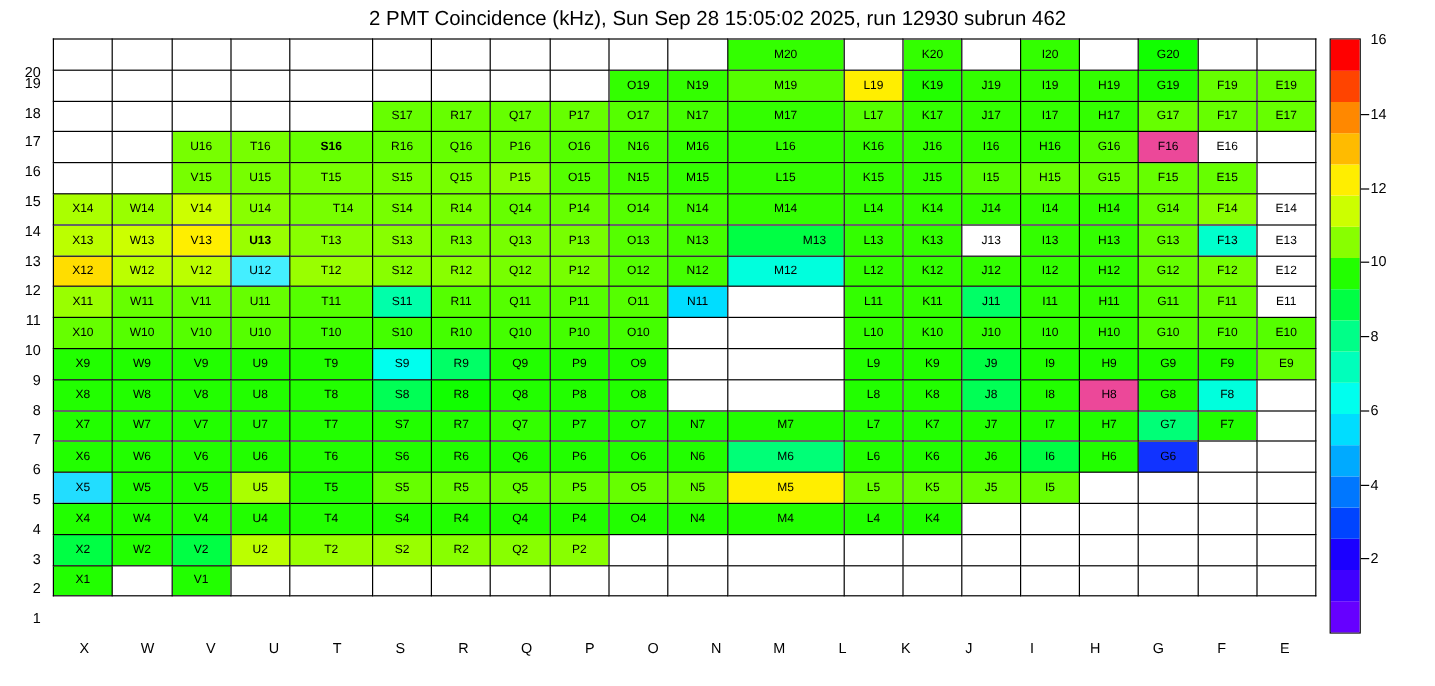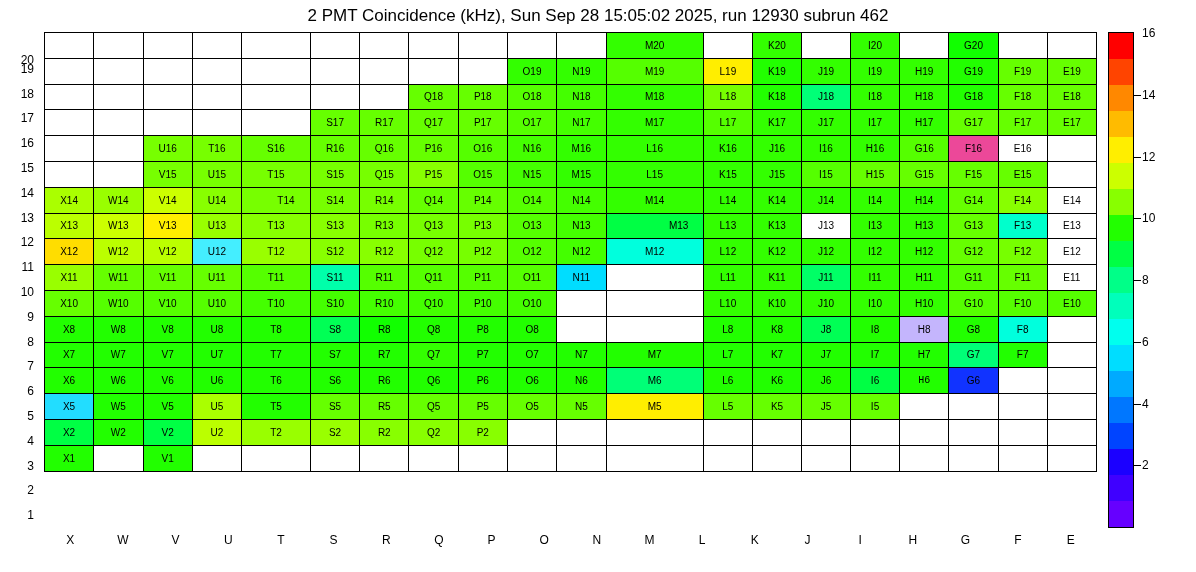--- a/index.html
+++ b/index.html
@@ -202,42 +202,20 @@
             <td style="background: rgb(34, 255, 0);">G19</td>
             <td style="background: rgb(102, 255, 0);">F19</td>
             <td style="background: rgb(102, 255, 0);">E19</td>
           </tr>
           <tr>
             <td class="empty"></td>
             <td class="empty"></td>
             <td class="empty"></td>
             <td class="empty"></td>
             <td class="empty"></td>
-            <td class="empty"></td>
-            <td class="empty"></td>
-            <td style="background: rgb(102, 255, 0);">Q18</td>
-            <td style="background: rgb(102, 255, 0);">P18</td>
-            <td style="background: rgb(85, 255, 0);">O18</td>
-            <td style="background: rgb(68, 255, 0);">N18</td>
-            <td style="background: rgb(51, 255, 0);">M18</td>
-            <td style="background: rgb(119, 255, 0);">L18</td>
-            <td style="background: rgb(34, 255, 0);">K18</td>
-            <td style="background: rgb(0, 255, 119);">J18</td>
-            <td style="background: rgb(51, 255, 0);">I18</td>
-            <td style="background: rgb(51, 255, 0);">H18</td>
-            <td style="background: rgb(34, 255, 0);">G18</td>
-            <td style="background: rgb(102, 255, 0);">F18</td>
-            <td style="background: rgb(102, 255, 0);">E18</td>
-          </tr>
-          <tr>
-            <td class="empty"></td>
-            <td class="empty"></td>
-            <td class="empty"></td>
-            <td class="empty"></td>
-            <td class="empty"></td>
             <td style="background: rgb(102, 255, 0);">S17</td>
             <td style="background: rgb(102, 255, 0);">R17</td>
             <td style="background: rgb(102, 255, 0);">Q17</td>
             <td style="background: rgb(102, 255, 0);">P17</td>
             <td style="background: rgb(85, 255, 0);">O17</td>
             <td style="background: rgb(68, 255, 0);">N17</td>
             <td style="background: rgb(51, 255, 0);">M17</td>
             <td style="background: rgb(85, 255, 0);">L17</td>
             <td style="background: rgb(51, 255, 0);">K17</td>
             <td style="background: rgb(51, 255, 0);">J17</td>
@@ -245,21 +223,21 @@
             <td style="background: rgb(51, 255, 0);">H17</td>
             <td style="background: rgb(102, 255, 0);">G17</td>
             <td style="background: rgb(102, 255, 0);">F17</td>
             <td style="background: rgb(102, 255, 0);">E17</td>
           </tr>
           <tr>
             <td class="empty"></td>
             <td class="empty"></td>
             <td style="background: rgb(119, 255, 0);">U16</td>
             <td style="background: rgb(119, 255, 0);">T16</td>
-            <td style="background: rgb(102, 255, 0);">S16</td>
+            <td style="background: rgb(102, 255, 0); font-weight: bold;">S16</td>
             <td style="background: rgb(102, 255, 0);">R16</td>
             <td style="background: rgb(102, 255, 0);">Q16</td>
             <td style="background: rgb(102, 255, 0);">P16</td>
             <td style="background: rgb(85, 255, 0);">O16</td>
             <td style="background: rgb(68, 255, 0);">N16</td>
             <td style="background: rgb(51, 255, 0);">M16</td>
             <td style="background: rgb(51, 255, 0);">L16</td>
             <td style="background: rgb(51, 255, 0);">K16</td>
             <td style="background: rgb(51, 255, 0);">J16</td>
             <td style="background: rgb(51, 255, 0);">I16</td>
@@ -310,21 +288,21 @@
             <td style="background: rgb(51, 255, 0);">I14</td>
             <td style="background: rgb(51, 255, 0);">H14</td>
             <td style="background: rgb(102, 255, 0);">G14</td>
             <td style="background: rgb(136, 255, 0);">F14</td>
             <td style="background: rgb(255, 255, 255);">E14</td>
           </tr>
           <tr>
             <td style="background: rgb(187, 255, 0);">X13</td>
             <td style="background: rgb(204, 255, 0);">W13</td>
             <td style="background: rgb(255, 238, 0);">V13</td>
-            <td style="background: rgb(153, 255, 0);">U13</td>
+            <td style="background: rgb(153, 255, 0); font-weight: bold;">U13</td>
             <td style="background: rgb(136, 255, 0);">T13</td>
             <td style="background: rgb(136, 255, 0);">S13</td>
             <td style="background: rgb(119, 255, 0);">R13</td>
             <td style="background: rgb(119, 255, 0);">Q13</td>
             <td style="background: rgb(119, 255, 0);">P13</td>
             <td style="background: rgb(85, 255, 0);">O13</td>
             <td style="background: rgb(68, 255, 0);">N13</td>
             <td style="background: rgb(0, 255, 68); padding-left: 48px;">M13</td>
             <td style="background: rgb(51, 255, 0);">L13</td>
             <td style="background: rgb(51, 255, 0);">K13</td>
@@ -395,37 +373,59 @@
             <td style="background: rgb(51, 255, 0);">L10</td>
             <td style="background: rgb(51, 255, 0);">K10</td>
             <td style="background: rgb(51, 255, 0);">J10</td>
             <td style="background: rgb(51, 255, 0);">I10</td>
             <td style="background: rgb(51, 255, 0);">H10</td>
             <td style="background: rgb(85, 255, 0);">G10</td>
             <td style="background: rgb(85, 255, 0);">F10</td>
             <td style="background: rgb(85, 255, 0);">E10</td>
           </tr>
           <tr>
+            <td style="background: rgb(34, 255, 0);">X9</td>
+            <td style="background: rgb(34, 255, 0);">W9</td>
+            <td style="background: rgb(34, 255, 0);">V9</td>
+            <td style="background: rgb(34, 255, 0);">U9</td>
+            <td style="background: rgb(34, 255, 0);">T9</td>
+            <td style="background: rgb(0, 255, 238);">S9</td>
+            <td style="background: rgb(0, 255, 102);">R9</td>
+            <td style="background: rgb(34, 255, 0);">Q9</td>
+            <td style="background: rgb(34, 255, 0);">P9</td>
+            <td style="background: rgb(34, 255, 0);">O9</td>
+            <td class="empty"></td>
+            <td class="empty"></td>
+            <td style="background: rgb(34, 255, 0);">L9</td>
+            <td style="background: rgb(34, 255, 0);">K9</td>
+            <td style="background: rgb(0, 255, 68);">J9</td>
+            <td style="background: rgb(34, 255, 0);">I9</td>
+            <td style="background: rgb(34, 255, 0);">H9</td>
+            <td style="background: rgb(34, 255, 0);">G9</td>
+            <td style="background: rgb(34, 255, 0);">F9</td>
+            <td style="background: rgb(102, 255, 0);">E9</td>
+          </tr>
+          <tr>
             <td style="background: rgb(34, 255, 0);">X8</td>
             <td style="background: rgb(34, 255, 0);">W8</td>
             <td style="background: rgb(34, 255, 0);">V8</td>
             <td style="background: rgb(34, 255, 0);">U8</td>
             <td style="background: rgb(34, 255, 0);">T8</td>
             <td style="background: rgb(0, 255, 85);">S8</td>
             <td style="background: rgb(17, 255, 0);">R8</td>
             <td style="background: rgb(34, 255, 0);">Q8</td>
             <td style="background: rgb(34, 255, 0);">P8</td>
             <td style="background: rgb(34, 255, 0);">O8</td>
             <td class="empty"></td>
             <td class="empty"></td>
             <td style="background: rgb(34, 255, 0);">L8</td>
             <td style="background: rgb(34, 255, 0);">K8</td>
             <td style="background: rgb(0, 255, 85);">J8</td>
             <td style="background: rgb(34, 255, 0);">I8</td>
-            <td style="background: #c4b5fd;">H8</td>
+            <td style="background: #ec4899;">H8</td>
             <td style="background: rgb(34, 255, 0);">G8</td>
             <td style="background: rgb(0, 255, 221);">F8</td>
             <td class="empty"></td>
           </tr>
           <tr>
             <td style="background: rgb(34, 255, 0);">X7</td>
             <td style="background: rgb(34, 255, 0);">W7</td>
             <td style="background: rgb(34, 255, 0);">V7</td>
             <td style="background: rgb(34, 255, 0);">U7</td>
             <td style="background: rgb(34, 255, 0);">T7</td>
@@ -455,21 +455,21 @@
             <td style="background: rgb(34, 255, 0);">R6</td>
             <td style="background: rgb(34, 255, 0);">Q6</td>
             <td style="background: rgb(34, 255, 0);">P6</td>
             <td style="background: rgb(34, 255, 0);">O6</td>
             <td style="background: rgb(34, 255, 0);">N6</td>
             <td style="background: rgb(0, 255, 119);">M6</td>
             <td style="background: rgb(34, 255, 0);">L6</td>
             <td style="background: rgb(34, 255, 0);">K6</td>
             <td style="background: rgb(34, 255, 0);">J6</td>
             <td style="background: rgb(0, 255, 68);">I6</td>
-            <td style="background: rgb(34, 255, 0); font-family: Liberation Mono, monospace;">H6</td>
+            <td style="background: rgb(34, 255, 0);">H6</td>
             <td style="background: rgb(17, 51, 255);">G6</td>
             <td class="empty"></td>
             <td class="empty"></td>
           </tr>
           <tr>
             <td style="background: rgb(34, 221, 255);">X5</td>
             <td style="background: rgb(34, 255, 0);">W5</td>
             <td style="background: rgb(34, 255, 0);">V5</td>
             <td style="background: rgb(170, 255, 0);">U5</td>
             <td style="background: rgb(34, 255, 0);">T5</td>
@@ -477,20 +477,42 @@
             <td style="background: rgb(102, 255, 0);">R5</td>
             <td style="background: rgb(102, 255, 0);">Q5</td>
             <td style="background: rgb(102, 255, 0);">P5</td>
             <td style="background: rgb(102, 255, 0);">O5</td>
             <td style="background: rgb(102, 255, 0);">N5</td>
             <td style="background: rgb(255, 238, 0);">M5</td>
             <td style="background: rgb(102, 255, 0);">L5</td>
             <td style="background: rgb(102, 255, 0);">K5</td>
             <td style="background: rgb(102, 255, 0);">J5</td>
             <td style="background: rgb(102, 255, 0);">I5</td>
+            <td class="empty"></td>
+            <td class="empty"></td>
+            <td class="empty"></td>
+            <td class="empty"></td>
+          </tr>
+          <tr>
+            <td style="background: rgb(34, 255, 0);">X4</td>
+            <td style="background: rgb(34, 255, 0);">W4</td>
+            <td style="background: rgb(34, 255, 0);">V4</td>
+            <td style="background: rgb(34, 255, 0);">U4</td>
+            <td style="background: rgb(34, 255, 0);">T4</td>
+            <td style="background: rgb(34, 255, 0);">S4</td>
+            <td style="background: rgb(34, 255, 0);">R4</td>
+            <td style="background: rgb(34, 255, 0);">Q4</td>
+            <td style="background: rgb(34, 255, 0);">P4</td>
+            <td style="background: rgb(34, 255, 0);">O4</td>
+            <td style="background: rgb(34, 255, 0);">N4</td>
+            <td style="background: rgb(34, 255, 0);">M4</td>
+            <td style="background: rgb(34, 255, 0);">L4</td>
+            <td style="background: rgb(34, 255, 0);">K4</td>
+            <td class="empty"></td>
+            <td class="empty"></td>
             <td class="empty"></td>
             <td class="empty"></td>
             <td class="empty"></td>
             <td class="empty"></td>
           </tr>
           <tr>
             <td style="background: rgb(0, 255, 68);">X2</td>
             <td style="background: rgb(34, 255, 0);">W2</td>
             <td style="background: rgb(0, 255, 68);">V2</td>
             <td style="background: rgb(187, 255, 0);">U2</td>

